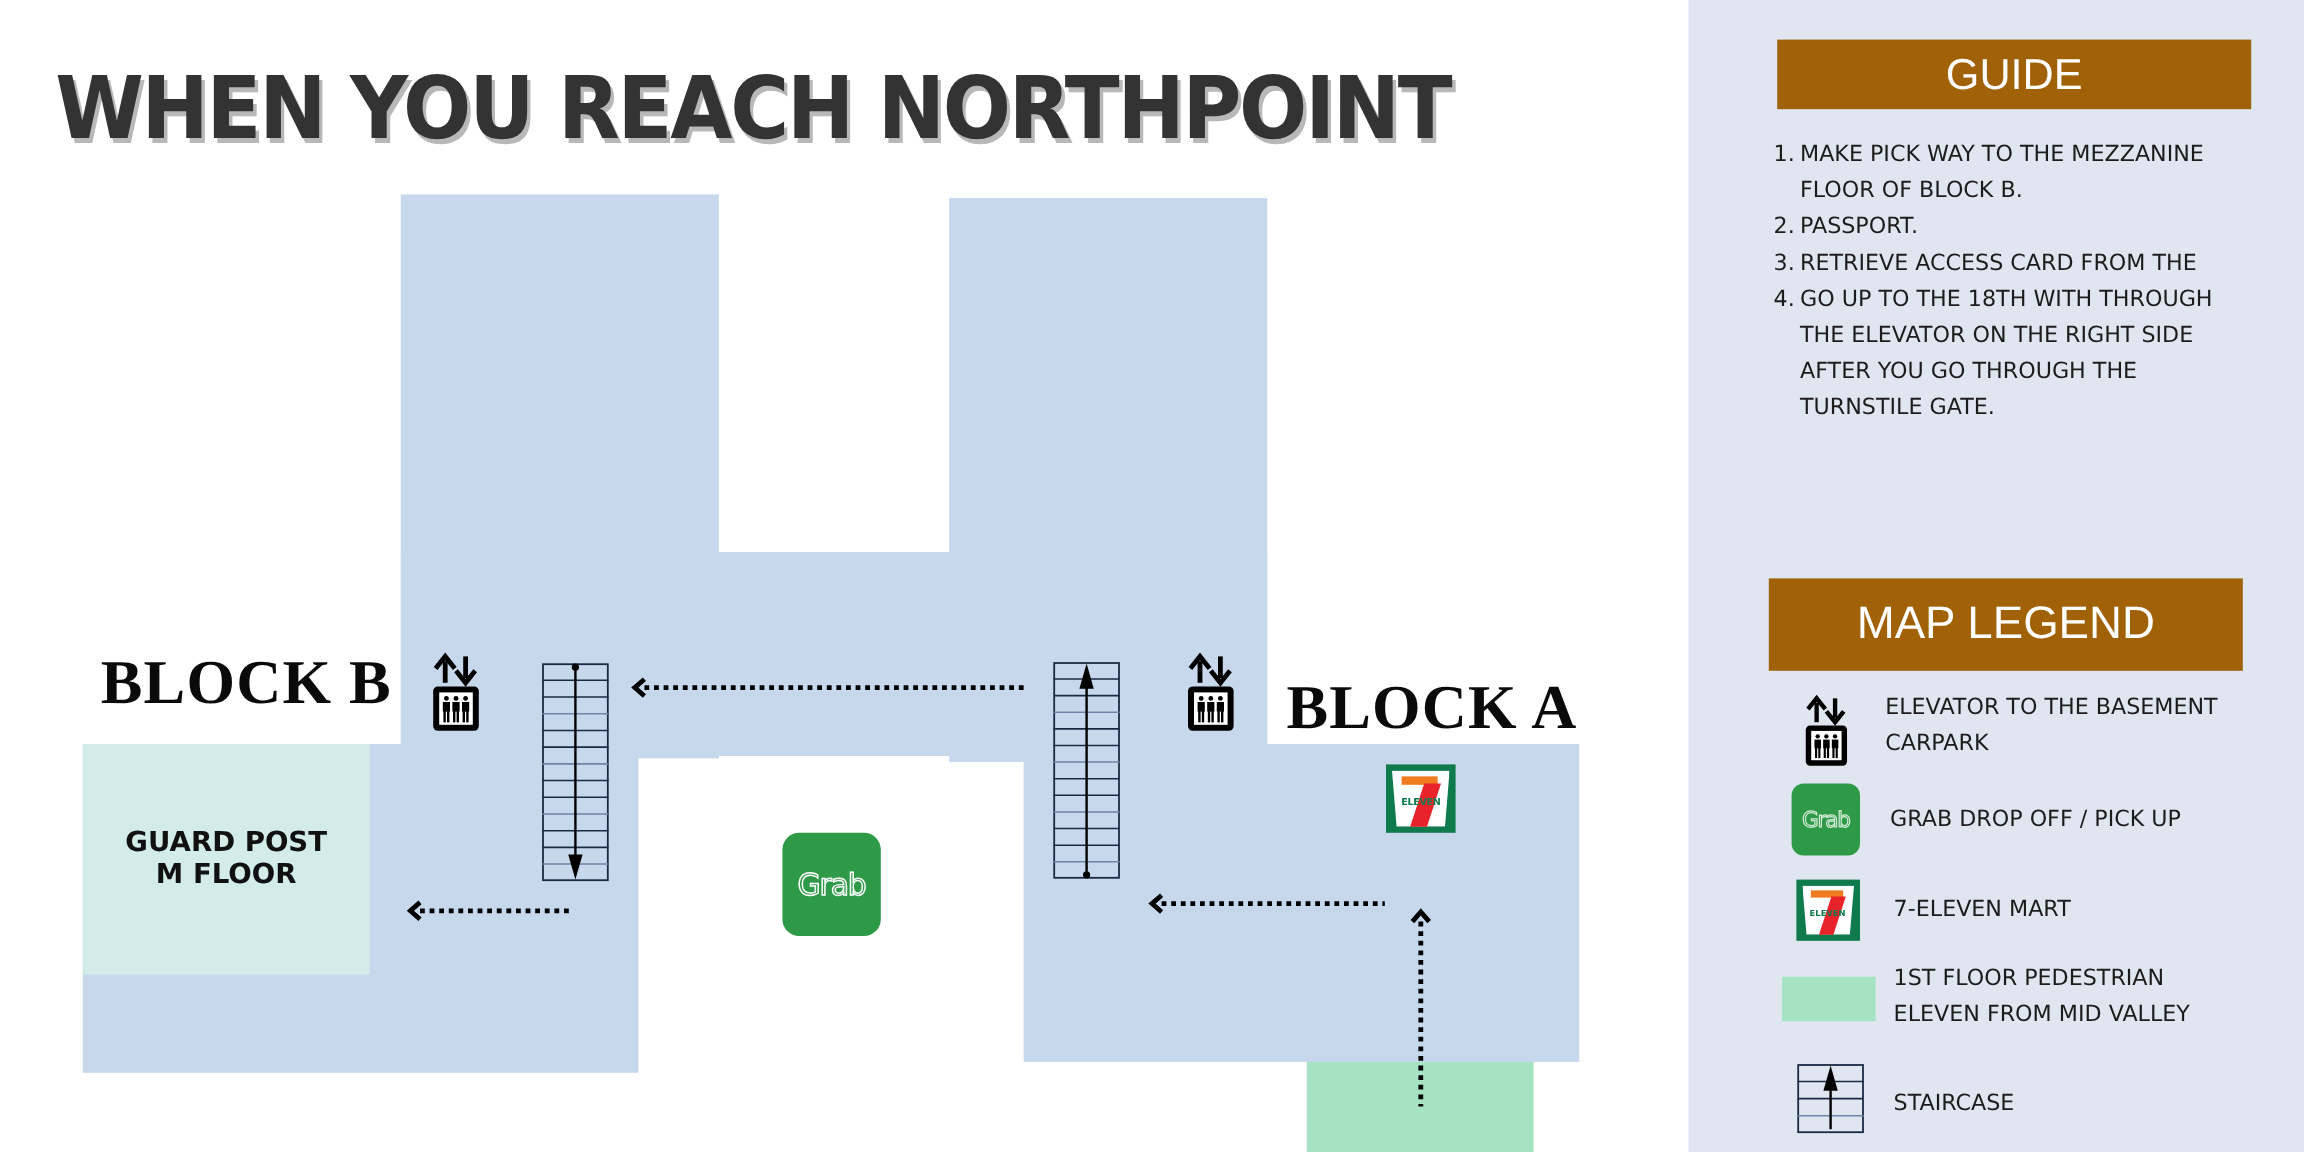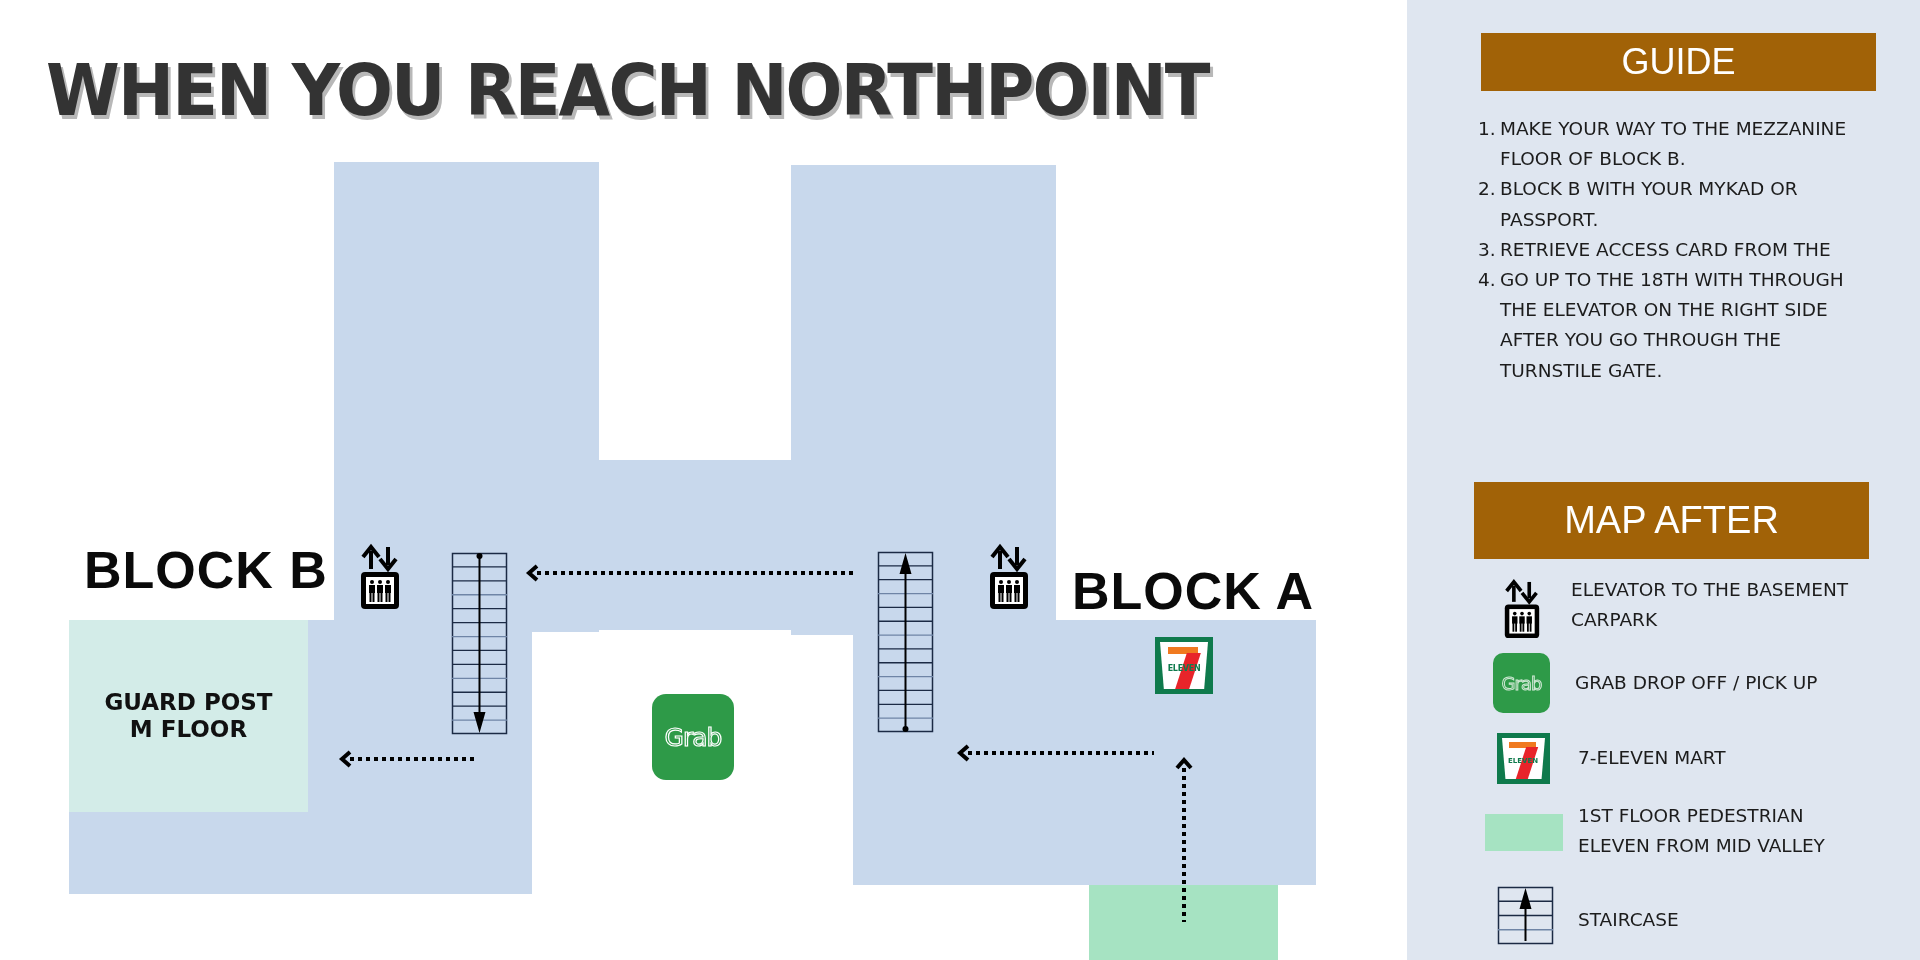--- a/index.html
+++ b/index.html
@@ -3,21 +3,21 @@
 <meta charset="utf-8">
 <style>
   html, body { margin:0; padding:0; }
   body { width:1920px; height:960px; position:relative; overflow:hidden; background:#ffffff; font-family:"DejaVu Sans", sans-serif; }
   .abs { position:absolute; }
   .title { left:46px; top:48px; font-family:"DejaVu Sans", sans-serif; font-weight:bold; font-size:72px; letter-spacing:-2px; color:#333333; text-shadow:3px 4px 0 #b8b8b8; white-space:nowrap; transform:scaleX(0.93); transform-origin:left top; }
   .floor { background:#c8d8ec; }
   .guard { background:#d3ece8; display:flex; align-items:center; justify-content:center; text-align:right; flex-direction:column; }
   .guard span { font-family:"DejaVu Sans", sans-serif; font-weight:bold; font-size:23px; line-height:27px; color:#111; }
   .bridge { background:#a6e3c2; }
-  .block-label { font-family:Liberation Sans, sans-serif; font-weight:bold; font-size:52px; color:#0a0a0a; white-space:nowrap; letter-spacing:1px; }
+  .block-label { font-family:Liberation Serif, serif; font-weight:bold; font-size:52px; color:#0a0a0a; white-space:nowrap; letter-spacing:1px; }
   .sidebar { left:1407px; top:0; width:513px; height:960px; background:#dfe6f0; }
   .banner { background:#a16207; color:#fff; font-family:"Liberation Sans", sans-serif; font-size:36px; display:flex; align-items:center; justify-content:center; }
   .guide-list { left:1478px; top:114px; width:410px; font-family:"DejaVu Sans", sans-serif; font-size:18.5px; line-height:30.2px; color:#1c1c1c; margin:0; padding:0; list-style:none; }
   .guide-list li { display:flex; }
   .guide-list .num { width:22px; flex:none; }
   .legend-text { font-family:"DejaVu Sans", sans-serif; font-size:18.5px; line-height:30px; color:#1c1c1c; }
   svg { overflow:visible; }
 </style>
 </head>
 <body>
@@ -163,28 +163,27 @@
 
 <div class="abs sidebar"></div>
 
 <div class="abs banner" style="left:1481px; top:33px; width:395px; height:58px;">
   <span>GUIDE</span>
 </div>
 <ol class="abs guide-list" id="guide-list">
     <li>
       <span class="num">1.</span>
       <span>
-        <div>MAKE YOUR WAY TO THE MEZZANINE</div>
+        <div>MAKE PICK WAY TO THE MEZZANINE</div>
         <div>FLOOR OF BLOCK B.</div>
       </span>
     </li>
     <li>
       <span class="num">2.</span>
       <span>
-        <div>BLOCK B WITH YOUR MYKAD OR</div>
         <div>PASSPORT.</div>
       </span>
     </li>
     <li>
       <span class="num">3.</span>
       <span>
         <div>RETRIEVE ACCESS CARD FROM THE</div>
       </span>
     </li>
     <li>
@@ -192,21 +191,21 @@
       <span>
         <div>GO UP TO THE 18TH WITH THROUGH</div>
         <div>THE ELEVATOR ON THE RIGHT SIDE</div>
         <div>AFTER YOU GO THROUGH THE</div>
         <div>TURNSTILE GATE.</div>
       </span>
     </li>
   </ol>
 
 <div class="abs banner" style="left:1474px; top:482px; width:395px; height:77px; font-size:38px;">
-  <span>MAP AFTER</span>
+  <span>MAP LEGEND</span>
 </div>
 
 <div>
   <svg class="abs" style="left:1503px; top:580px;" width="38" height="60" viewBox="0 0 42 66">
     <path d="M12 24 V6" stroke="#000" stroke-width="4"></path>
     <path d="M4 12 L12 2 L20 12" fill="none" stroke="#000" stroke-width="4"></path>
     <path d="M29 2 V20" stroke="#000" stroke-width="4"></path>
     <path d="M21 14 L29 24 L37 14" fill="none" stroke="#000" stroke-width="4"></path>
     <rect x="2" y="27" width="38" height="37" rx="4" fill="#000"></rect>
     <rect x="7" y="32" width="28" height="27" fill="#fff"></rect>

